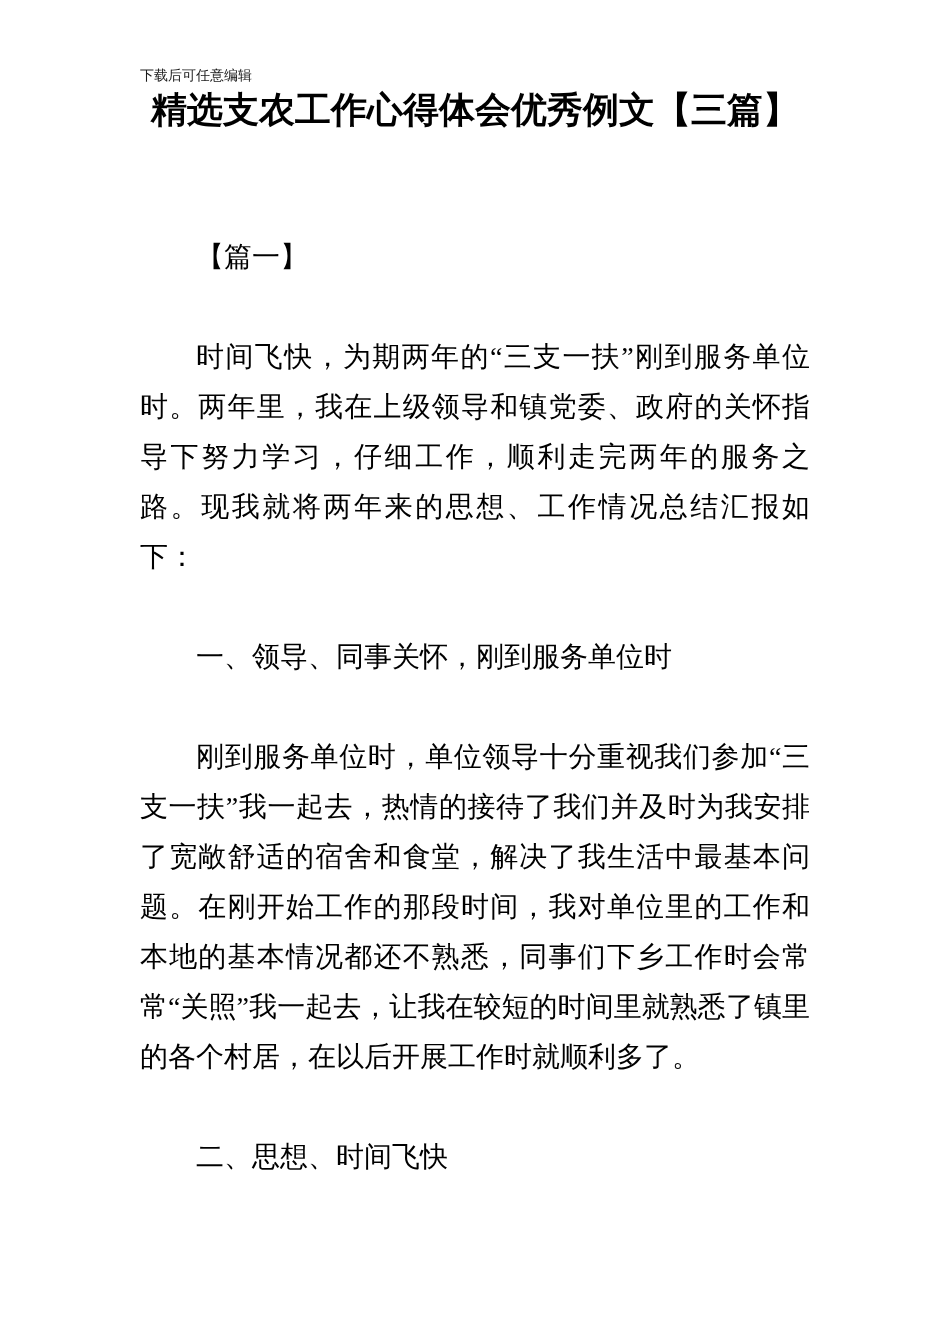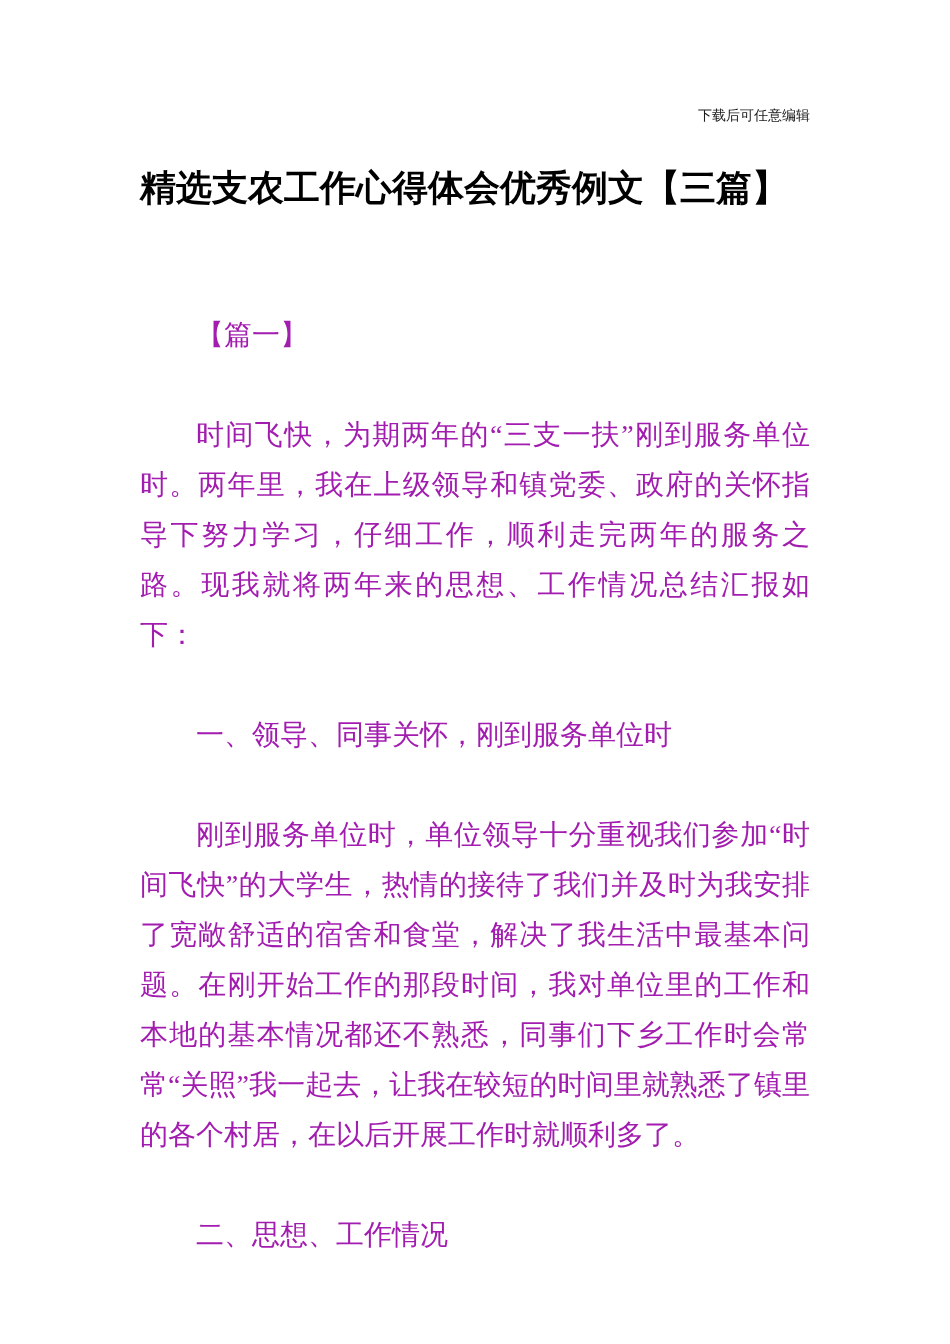--- a/index.html
+++ b/index.html
@@ -13,42 +13,40 @@
     color: #000000;
     overflow: hidden;
   }
   .page {
     width: 950px;
     height: 1344px;
     background: #ffffff;
     padding: 66px 140px 0 140px;
   }
   .edit-notice {
-    text-align: right;
+    text-align: left;
     font-size: 14px;
     line-height: 20px;
     color: #1a1a1a;
     font-family: "Liberation Serif", "DejaVu Serif", serif;
-    margin-top: 40px;
   }
   .doc-title {
-    margin-top: 38px;
-    text-align: left;
+    text-align: center;
     font-size: 36px;
     line-height: 48px;
     font-weight: bold;
     font-family: "Liberation Sans", "DejaVu Sans", sans-serif;
     color: #000000;
     letter-spacing: 0px;
     white-space: nowrap;
   }
   .body-text {
     font-size: 28px;
     line-height: 50px;
-    color: #a21caf;
+    color: #000000;
     text-align: justify;
     text-justify: inter-ideograph;
   }
   .block { margin-top: 50px; }
   .block.section-label { margin-top: 98px; }
   .block.para,
   .block.heading,
   .block.section-label {
     text-indent: 2em;
   }
@@ -63,19 +61,19 @@
   <h1 class="doc-title">精选支农工作心得体会优秀例文【三篇】</h1>
 
   <div class="body-text">
 
     <div class="block section-label">【篇一】</div>
 
     <p class="block para">时间飞快，为期两年的“三支一扶”刚到服务单位时。两年里，我在上级领导和镇党委、政府的关怀指导下努力学习，仔细工作，顺利走完两年的服务之路。现我就将两年来的思想、工作情况总结汇报如下：</p>
 
     <p class="block heading">一、领导、同事关怀，刚到服务单位时</p>
 
-    <p class="block para">刚到服务单位时，单位领导十分重视我们参加“时间飞快”的大学生，热情的接待了我们并及时为我安排了宽敞舒适的宿舍和食堂，解决了我生活中最基本问题。在刚开始工作的那段时间，我对单位里的工作和本地的基本情况都还不熟悉，同事们下乡工作时会常常“关照”我一起去，让我在较短的时间里就熟悉了镇里的各个村居，在以后开展工作时就顺利多了。</p>
+    <p class="block para">刚到服务单位时，单位领导十分重视我们参加“三支一扶”我一起去，热情的接待了我们并及时为我安排了宽敞舒适的宿舍和食堂，解决了我生活中最基本问题。在刚开始工作的那段时间，我对单位里的工作和本地的基本情况都还不熟悉，同事们下乡工作时会常常“关照”我一起去，让我在较短的时间里就熟悉了镇里的各个村居，在以后开展工作时就顺利多了。</p>
 
-    <p class="block heading">二、思想、工作情况</p>
+    <p class="block heading">二、思想、时间飞快</p>
 
   </div>
 
 </div>
 
 </body></html>

